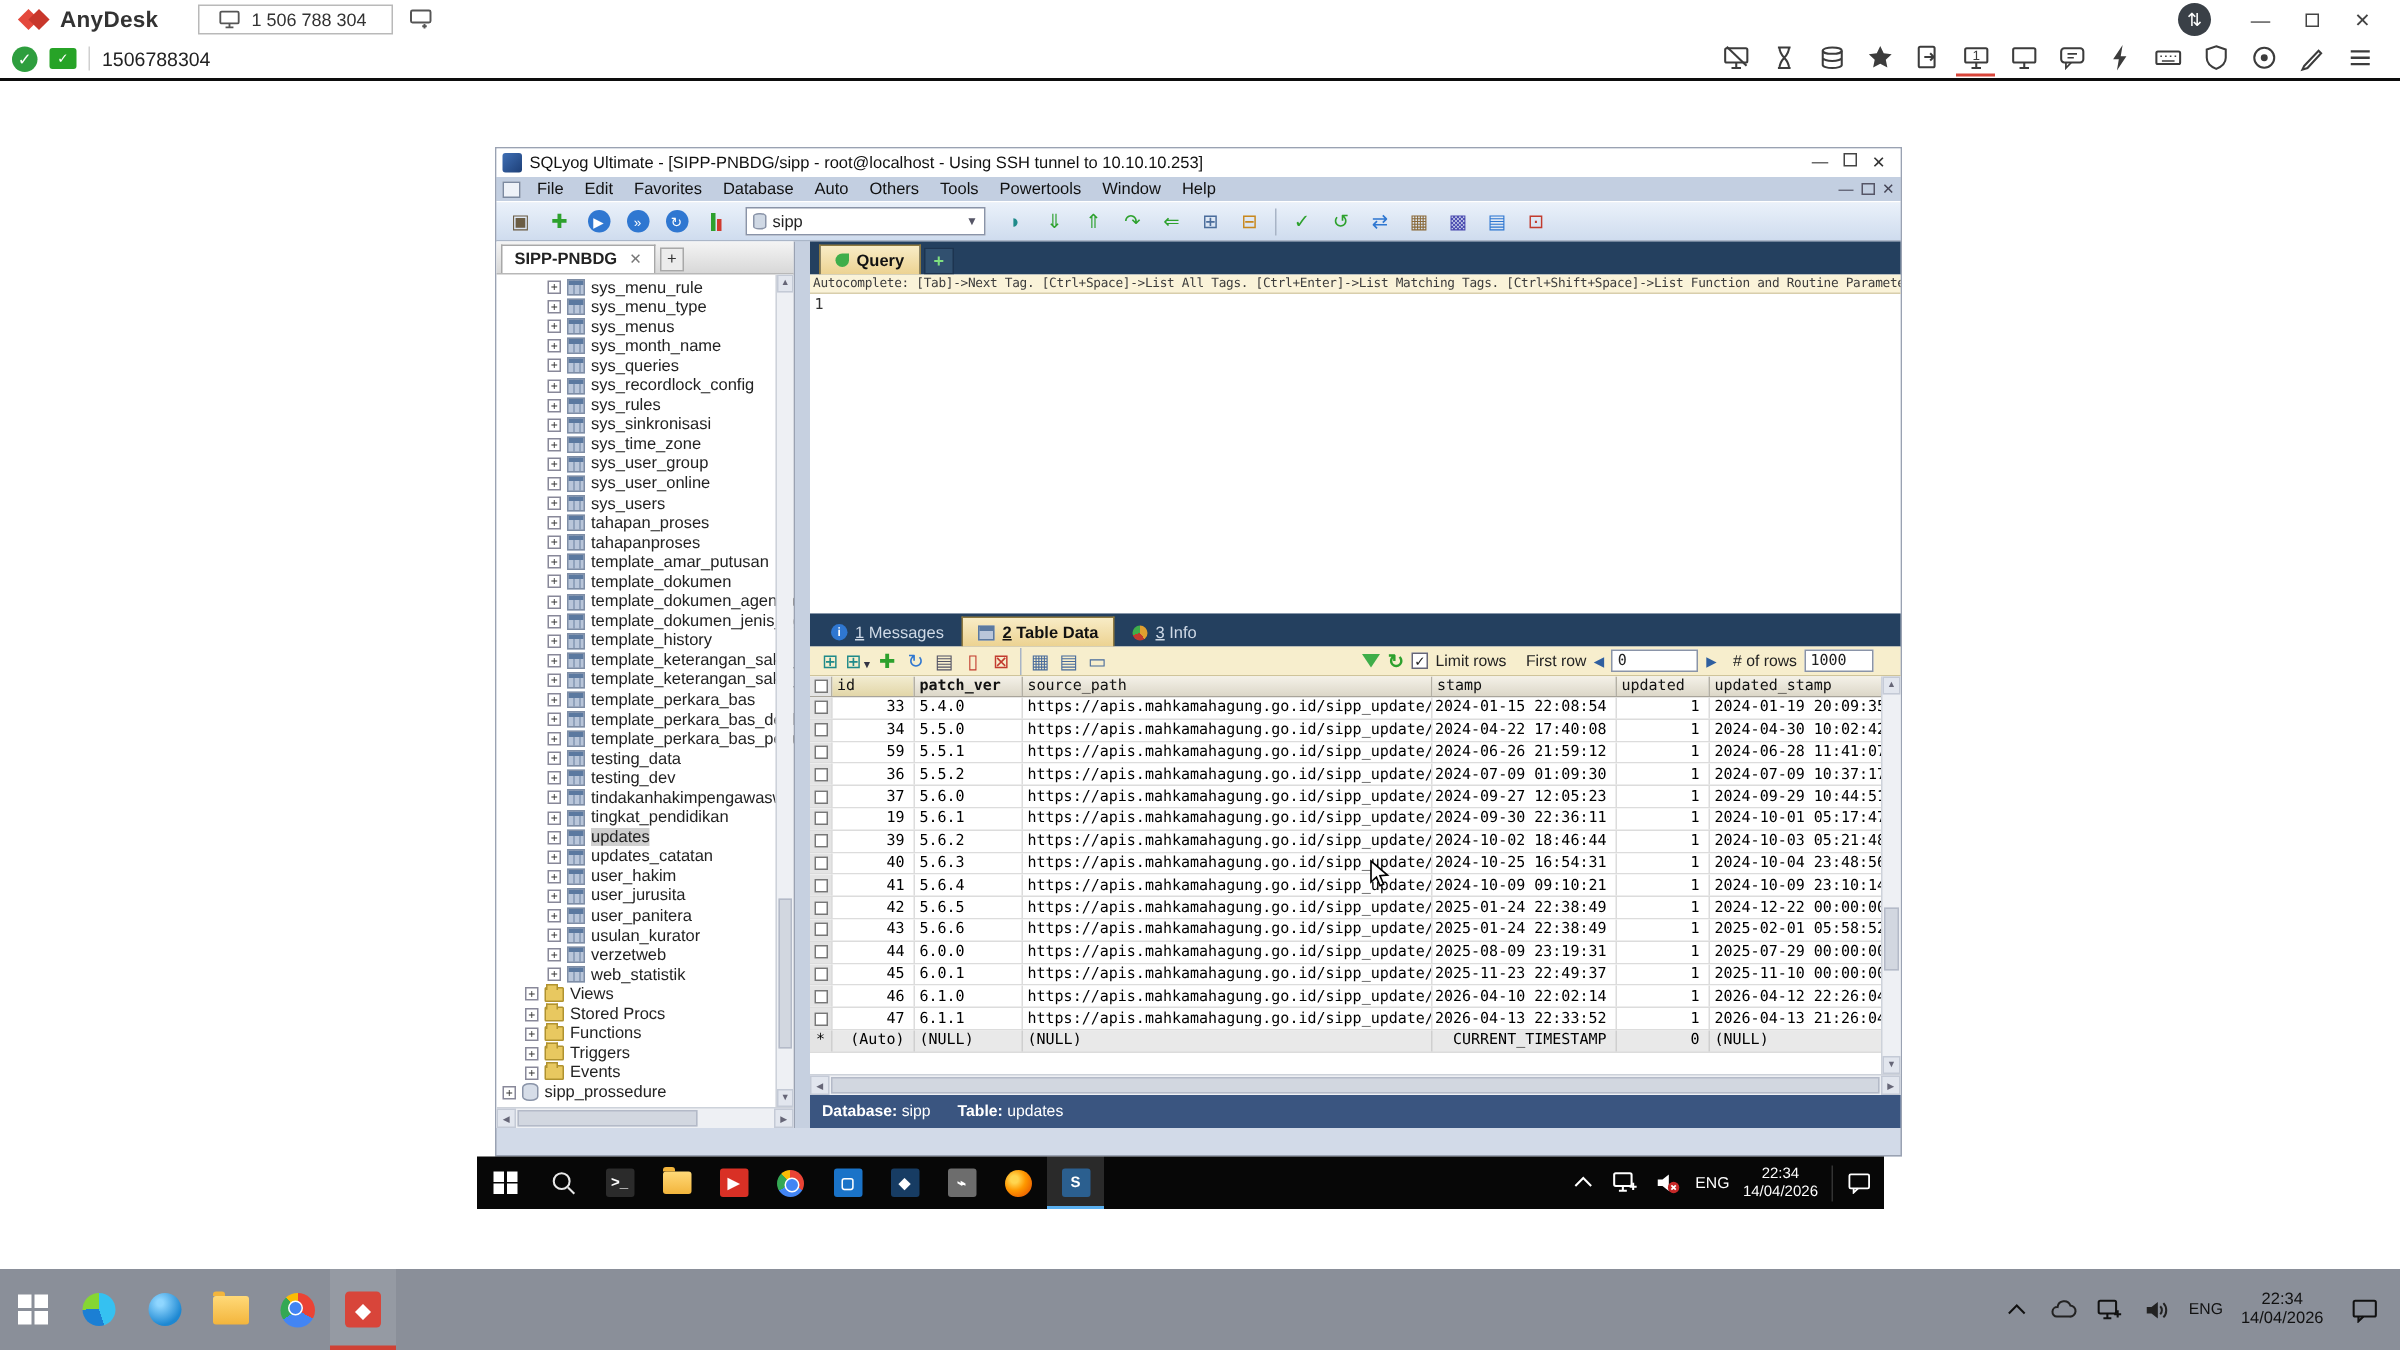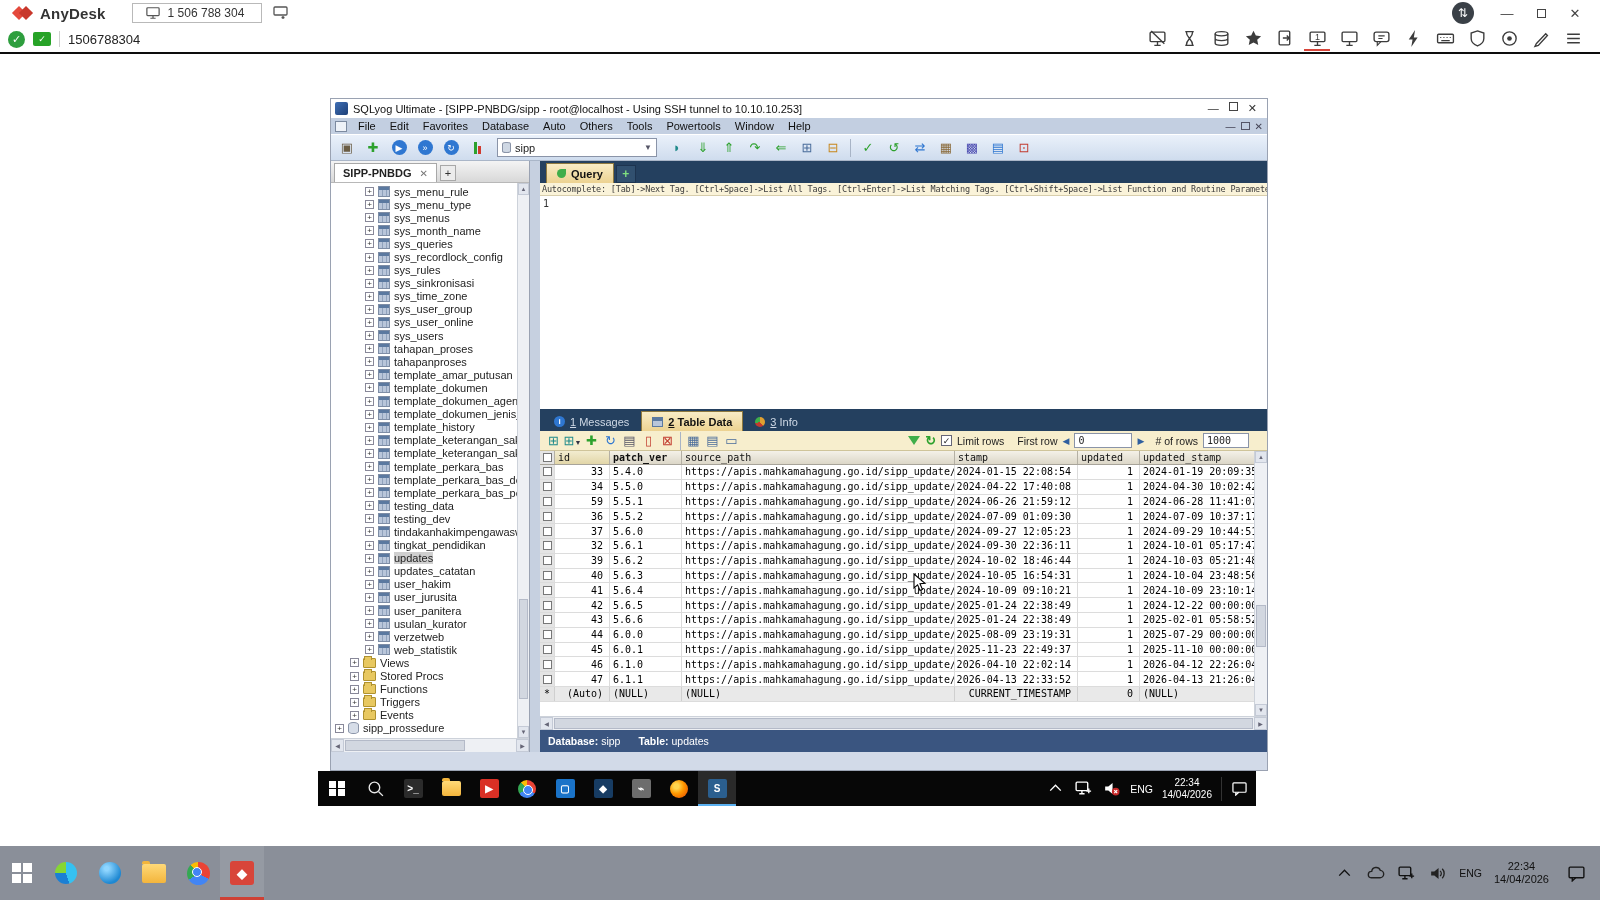--- a/index.html
+++ b/index.html
@@ -782,21 +782,21 @@
                 <div class="g-cell" style="width: 72px; justify-content: flex-start;">5.6.0</div>
                 <div class="g-cell" style="width: 273px; justify-content: flex-start;">https://apis.mahkamahagung.go.id/sipp_update/</div>
                 <div class="g-cell" style="width: 123px; justify-content: flex-end; padding-right: 6px;">2024-09-27 12:05:23</div>
                 <div class="g-cell" style="width: 62px; justify-content: flex-end; padding-right: 6px;">1</div>
                 <div class="g-cell" style="width: 116px; justify-content: flex-start;">2024-09-29 10:44:51</div>
               </div>
               <div class="g-row">
                 <div class="g-cell cb" style="width: 15px;">
                   <div class="cbx"></div>
                 </div>
-                <div class="g-cell" style="width: 55px; justify-content: flex-end; padding-right: 6px;">32</div>
+                <div class="g-cell" style="width: 55px; justify-content: flex-end; padding-right: 6px;">19</div>
                 <div class="g-cell" style="width: 72px; justify-content: flex-start;">5.6.1</div>
                 <div class="g-cell" style="width: 273px; justify-content: flex-start;">https://apis.mahkamahagung.go.id/sipp_update/</div>
                 <div class="g-cell" style="width: 123px; justify-content: flex-end; padding-right: 6px;">2024-09-30 22:36:11</div>
                 <div class="g-cell" style="width: 62px; justify-content: flex-end; padding-right: 6px;">1</div>
                 <div class="g-cell" style="width: 116px; justify-content: flex-start;">2024-10-01 05:17:47</div>
               </div>
               <div class="g-row">
                 <div class="g-cell cb" style="width: 15px;">
                   <div class="cbx"></div>
                 </div>
@@ -807,21 +807,21 @@
                 <div class="g-cell" style="width: 62px; justify-content: flex-end; padding-right: 6px;">1</div>
                 <div class="g-cell" style="width: 116px; justify-content: flex-start;">2024-10-03 05:21:48</div>
               </div>
               <div class="g-row">
                 <div class="g-cell cb" style="width: 15px;">
                   <div class="cbx"></div>
                 </div>
                 <div class="g-cell" style="width: 55px; justify-content: flex-end; padding-right: 6px;">40</div>
                 <div class="g-cell" style="width: 72px; justify-content: flex-start;">5.6.3</div>
                 <div class="g-cell" style="width: 273px; justify-content: flex-start;">https://apis.mahkamahagung.go.id/sipp_update/</div>
-                <div class="g-cell" style="width: 123px; justify-content: flex-end; padding-right: 6px;">2024-10-05 16:54:31</div>
+                <div class="g-cell" style="width: 123px; justify-content: flex-end; padding-right: 6px;">2024-10-25 16:54:31</div>
                 <div class="g-cell" style="width: 62px; justify-content: flex-end; padding-right: 6px;">1</div>
                 <div class="g-cell" style="width: 116px; justify-content: flex-start;">2024-10-04 23:48:56</div>
               </div>
               <div class="g-row">
                 <div class="g-cell cb" style="width: 15px;">
                   <div class="cbx"></div>
                 </div>
                 <div class="g-cell" style="width: 55px; justify-content: flex-end; padding-right: 6px;">41</div>
                 <div class="g-cell" style="width: 72px; justify-content: flex-start;">5.6.4</div>
                 <div class="g-cell" style="width: 273px; justify-content: flex-start;">https://apis.mahkamahagung.go.id/sipp_update/</div>

